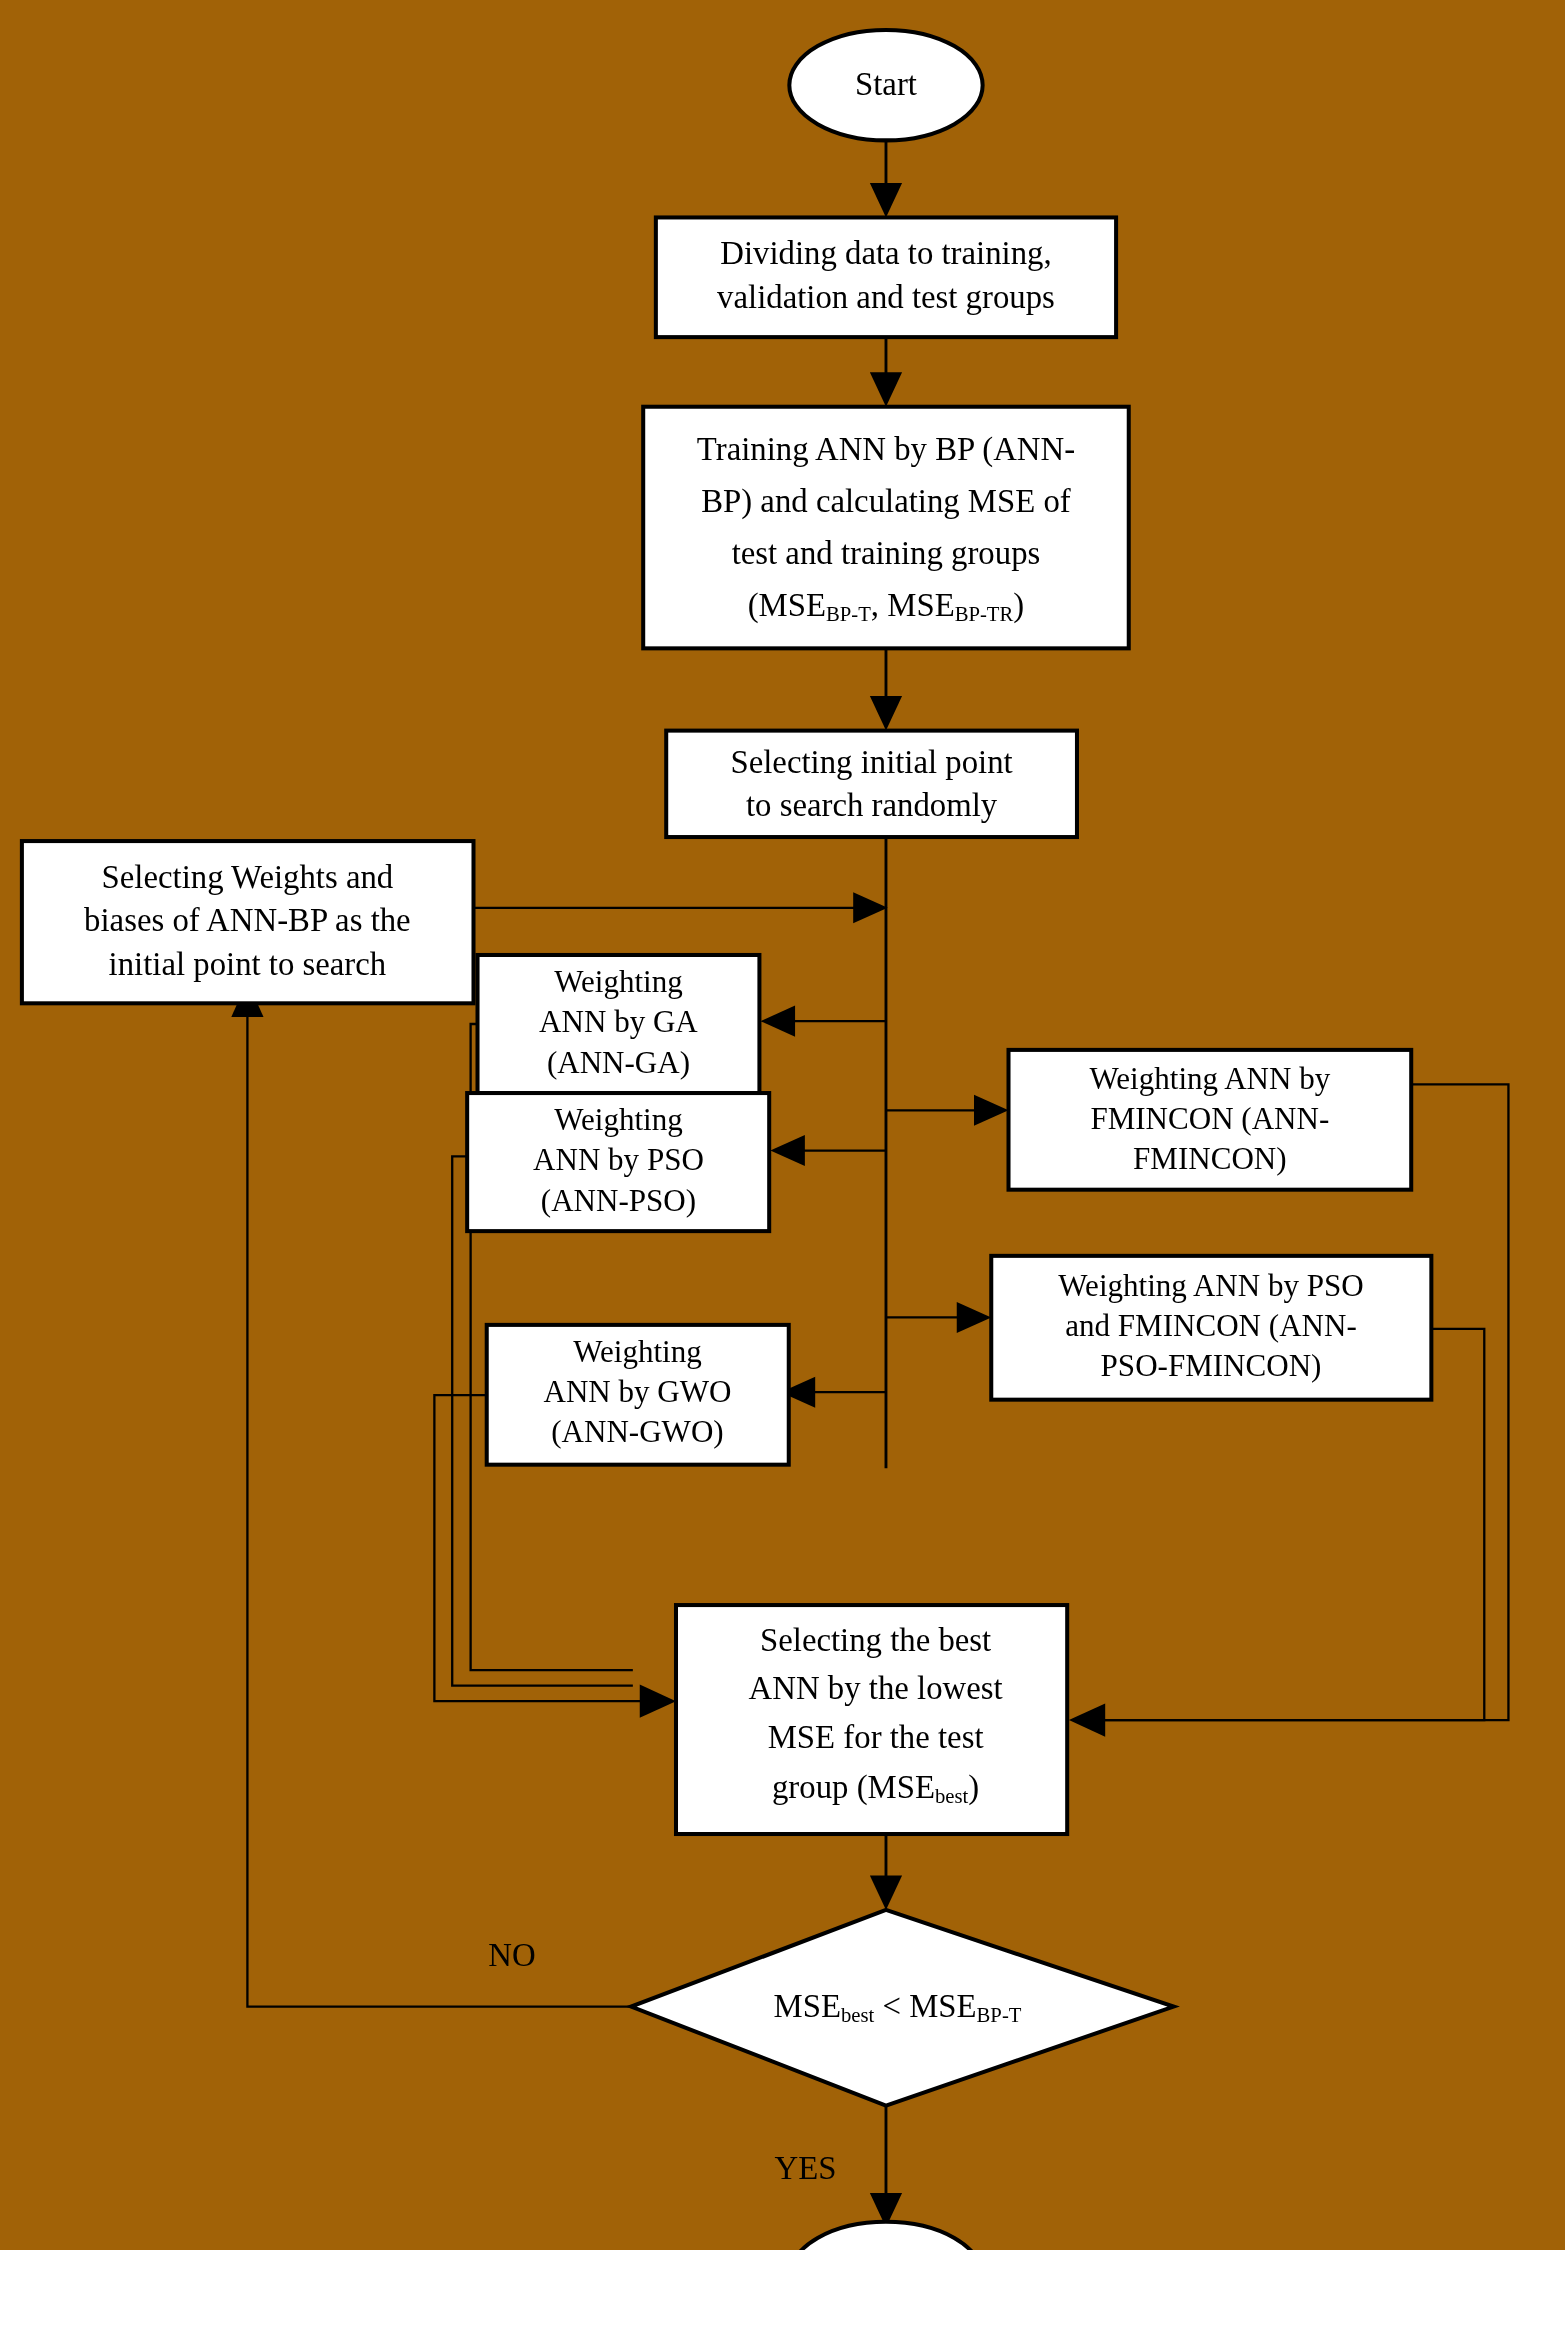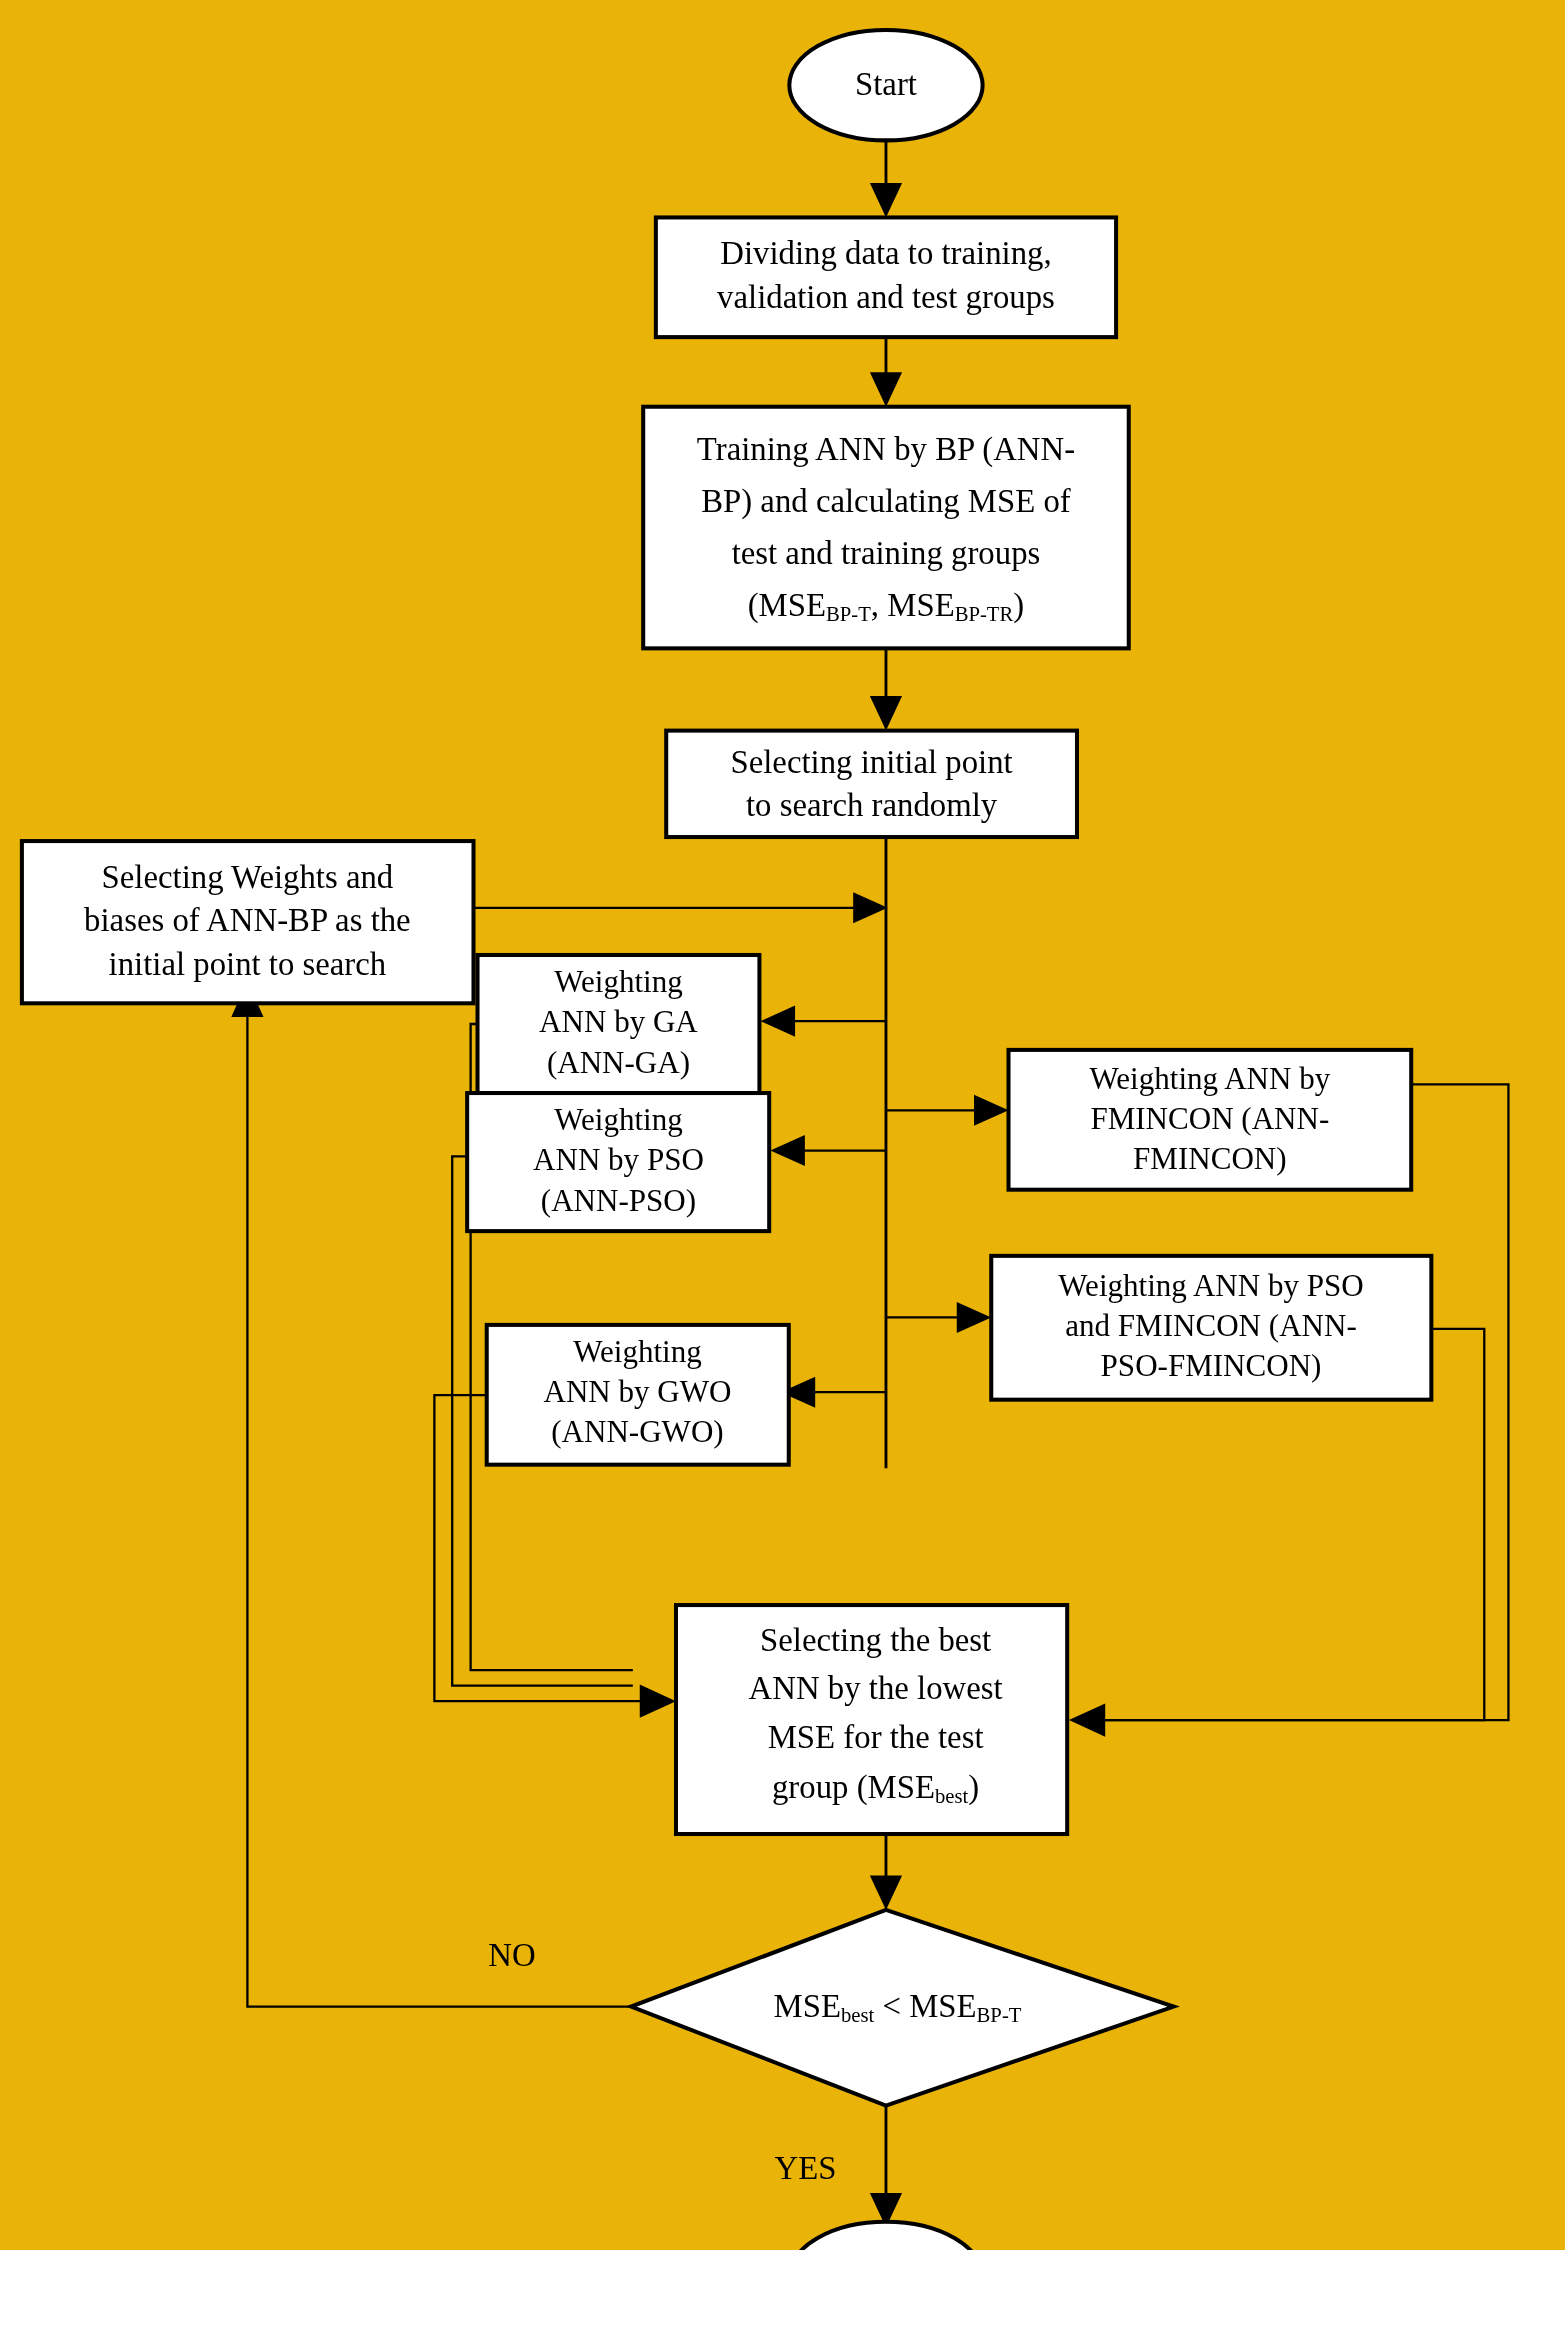--- a/index.html
+++ b/index.html
@@ -4,21 +4,21 @@
 <style>
   html, body {
     margin: 0;
     padding: 0;
     background: #ffffff;
   }
   #page {
     position: relative;
     width: 1566px;
     height: 2250px;
-    background: #eab308;
+    background: #a16207;
     font-family: "Liberation Serif", "DejaVu Serif", serif;
     overflow: hidden;
   }
   svg.flow {
     position: absolute;
     left: 0;
     top: 0;
     width: 1566px;
     height: 2342px;
   }

